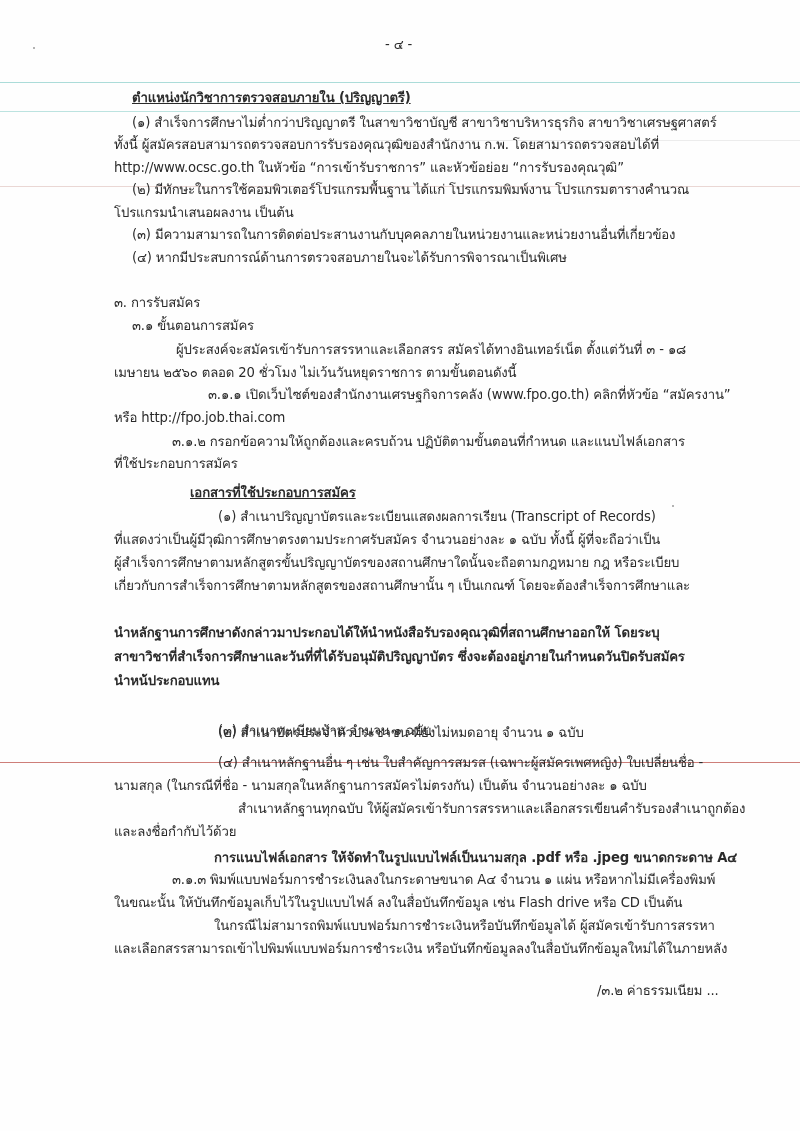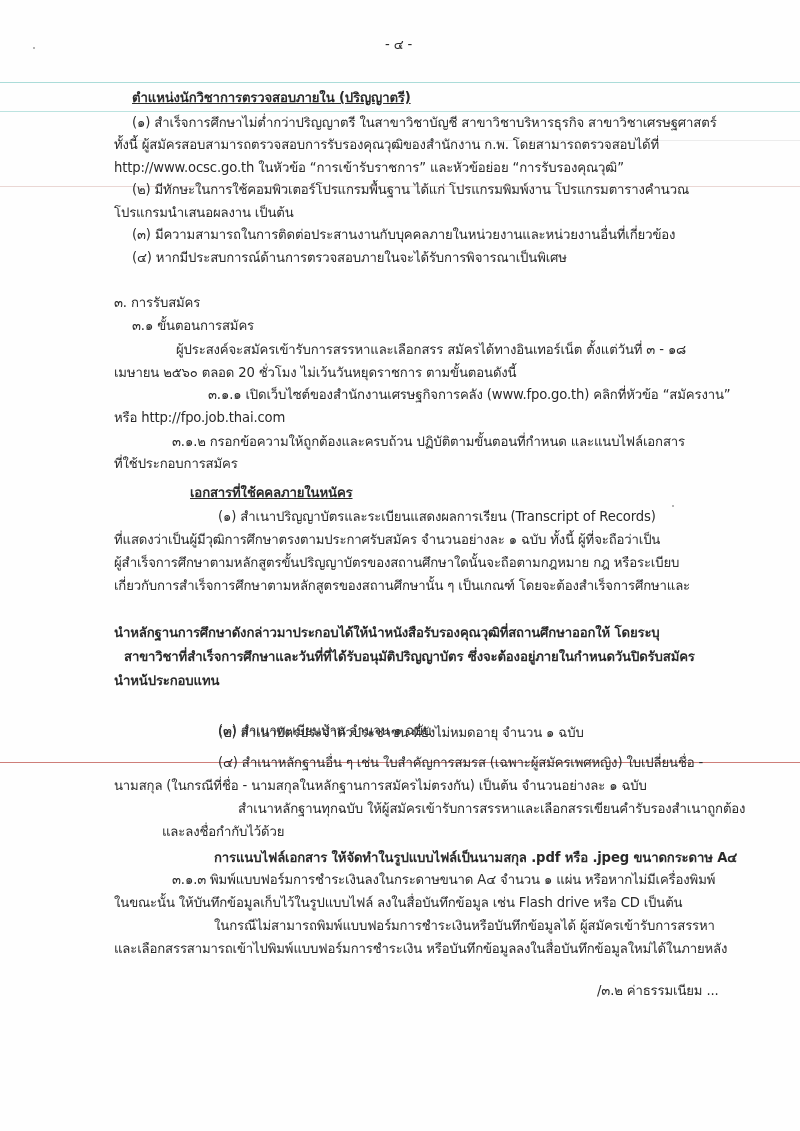--- a/index.html
+++ b/index.html
@@ -71,36 +71,36 @@
   <div class="ln" style="left:114px;top:294px;">๓. การรับสมัคร</div>
   <div class="ln" style="left:132px;top:317px;">๓.๑ ขั้นตอนการสมัคร</div>
   <div class="ln" style="left:176px;top:341px;">ผู้ประสงค์จะสมัครเข้ารับการสรรหาและเลือกสรร สมัครได้ทางอินเทอร์เน็ต ตั้งแต่วันที่ ๓ - ๑๘</div>
   <div class="ln" style="left:114px;top:364px;">เมษายน ๒๕๖๐ ตลอด 20 ชั่วโมง ไม่เว้นวันหยุดราชการ ตามขั้นตอนดังนี้</div>
 
   <div class="ln" style="left:182px;top:386px;margin-left:26px;">๓.๑.๑  เปิดเว็บไซต์ของสำนักงานเศรษฐกิจการคลัง (www.fpo.go.th) คลิกที่หัวข้อ “สมัครงาน”</div>
   <div class="ln" style="left:114px;top:409px;">หรือ http://fpo.job.thai.com</div>
   <div class="ln" style="left:172px;top:433px;">๓.๑.๒  กรอกข้อความให้ถูกต้องและครบถ้วน ปฏิบัติตามขั้นตอนที่กำหนด และแนบไฟล์เอกสาร</div>
   <div class="ln" style="left:114px;top:455px;">ที่ใช้ประกอบการสมัคร</div>
 
-  <div class="ln u" style="left:190px;top:484px;">เอกสารที่ใช้คคลภายในหนัคร</div>
+  <div class="ln u" style="left:190px;top:484px;">เอกสารที่ใช้ประกอบการสมัคร</div>
   <div class="ln" style="left:218px;top:508px;">(๑)  สำเนาปริญญาบัตรและระเบียนแสดงผลการเรียน (Transcript of Records)</div>
   <div class="ln" style="left:114px;top:531px;">ที่แสดงว่าเป็นผู้มีวุฒิการศึกษาตรงตามประกาศรับสมัคร จำนวนอย่างละ ๑ ฉบับ ทั้งนี้ ผู้ที่จะถือว่าเป็น</div>
   <div class="ln" style="left:114px;top:554px;">ผู้สำเร็จการศึกษาตามหลักสูตรขั้นปริญญาบัตรของสถานศึกษาใดนั้นจะถือตามกฎหมาย กฎ หรือระเบียบ</div>
   <div class="ln" style="left:114px;top:577px;">เกี่ยวกับการสำเร็จการศึกษาตามหลักสูตรของสถานศึกษานั้น ๆ เป็นเกณฑ์ โดยจะต้องสำเร็จการศึกษาและ</div>
   <div class="ln b" style="left:114px;top:624px;">นำหลักฐานการศึกษาดังกล่าวมาประกอบได้ให้นำหนังสือรับรองคุณวุฒิที่สถานศึกษาออกให้ โดยระบุ</div>
-  <div class="ln b" style="left:114px;top:648px;margin-left:10px;">สาขาวิชาที่สำเร็จการศึกษาและวันที่ที่ได้รับอนุมัติปริญญาบัตร ซึ่งจะต้องอยู่ภายในกำหนดวันปิดรับสมัคร</div>
+  <div class="ln b" style="left:114px;top:648px;">สาขาวิชาที่สำเร็จการศึกษาและวันที่ที่ได้รับอนุมัติปริญญาบัตร ซึ่งจะต้องอยู่ภายในกำหนดวันปิดรับสมัคร</div>
   <div class="ln b" style="left:114px;top:672px;">นำหน้ประกอบแทน</div>
 
   <div class="ln" style="left:218px;top:724px;">(๒)  สำเนาบัตรประจำตัวประชาชน ที่ยังไม่หมดอายุ จำนวน ๑ ฉบับ</div>
   <div class="ln" style="left:218px;top:722px;">(๓)  สำเนาทะเบียนบ้าน จำนวน ๑ ฉบับ</div>
   <div class="ln" style="left:218px;top:754px;">(๔)  สำเนาหลักฐานอื่น ๆ เช่น ใบสำคัญการสมรส (เฉพาะผู้สมัครเพศหญิง) ใบเปลี่ยนชื่อ -</div>
   <div class="ln" style="left:114px;top:777px;">นามสกุล (ในกรณีที่ชื่อ - นามสกุลในหลักฐานการสมัครไม่ตรงกัน) เป็นต้น จำนวนอย่างละ ๑ ฉบับ</div>
 
   <div class="ln" style="left:214px;top:800px;margin-left:24px;">สำเนาหลักฐานทุกฉบับ ให้ผู้สมัครเข้ารับการสรรหาและเลือกสรรเขียนคำรับรองสำเนาถูกต้อง</div>
-  <div class="ln" style="left:114px;top:823px;margin-left:48px;">และลงชื่อกำกับไว้ด้วย</div>
+  <div class="ln" style="left:114px;top:823px;">และลงชื่อกำกับไว้ด้วย</div>
 
   <div class="ln b" style="left:214px;top:849px;">การแนบไฟล์เอกสาร ให้จัดทำในรูปแบบไฟล์เป็นนามสกุล .pdf หรือ .jpeg ขนาดกระดาษ A๔</div>
 
   <div class="ln" style="left:172px;top:871px;">๓.๑.๓  พิมพ์แบบฟอร์มการชำระเงินลงในกระดาษขนาด A๔ จำนวน ๑ แผ่น หรือหากไม่มีเครื่องพิมพ์</div>
   <div class="ln" style="left:114px;top:894px;">ในขณะนั้น ให้บันทึกข้อมูลเก็บไว้ในรูปแบบไฟล์ ลงในสื่อบันทึกข้อมูล เช่น Flash drive หรือ CD เป็นต้น</div>
   <div class="ln" style="left:214px;top:917px;">ในกรณีไม่สามารถพิมพ์แบบฟอร์มการชำระเงินหรือบันทึกข้อมูลได้ ผู้สมัครเข้ารับการสรรหา</div>
   <div class="ln" style="left:114px;top:940px;">และเลือกสรรสามารถเข้าไปพิมพ์แบบฟอร์มการชำระเงิน หรือบันทึกข้อมูลลงในสื่อบันทึกข้อมูลใหม่ได้ในภายหลัง</div>
 
   <div class="ln" style="left:597px;top:982px;">/๓.๒ ค่าธรรมเนียม ...</div>
 

